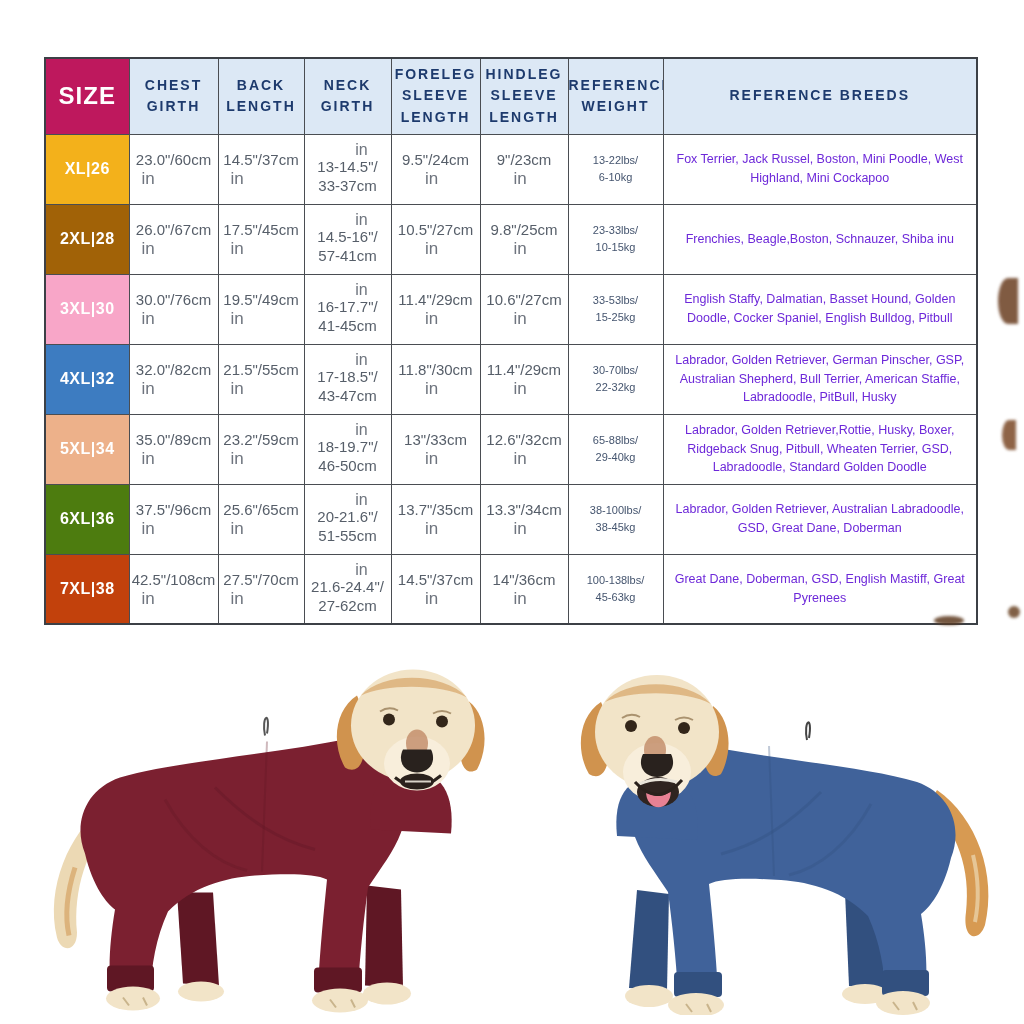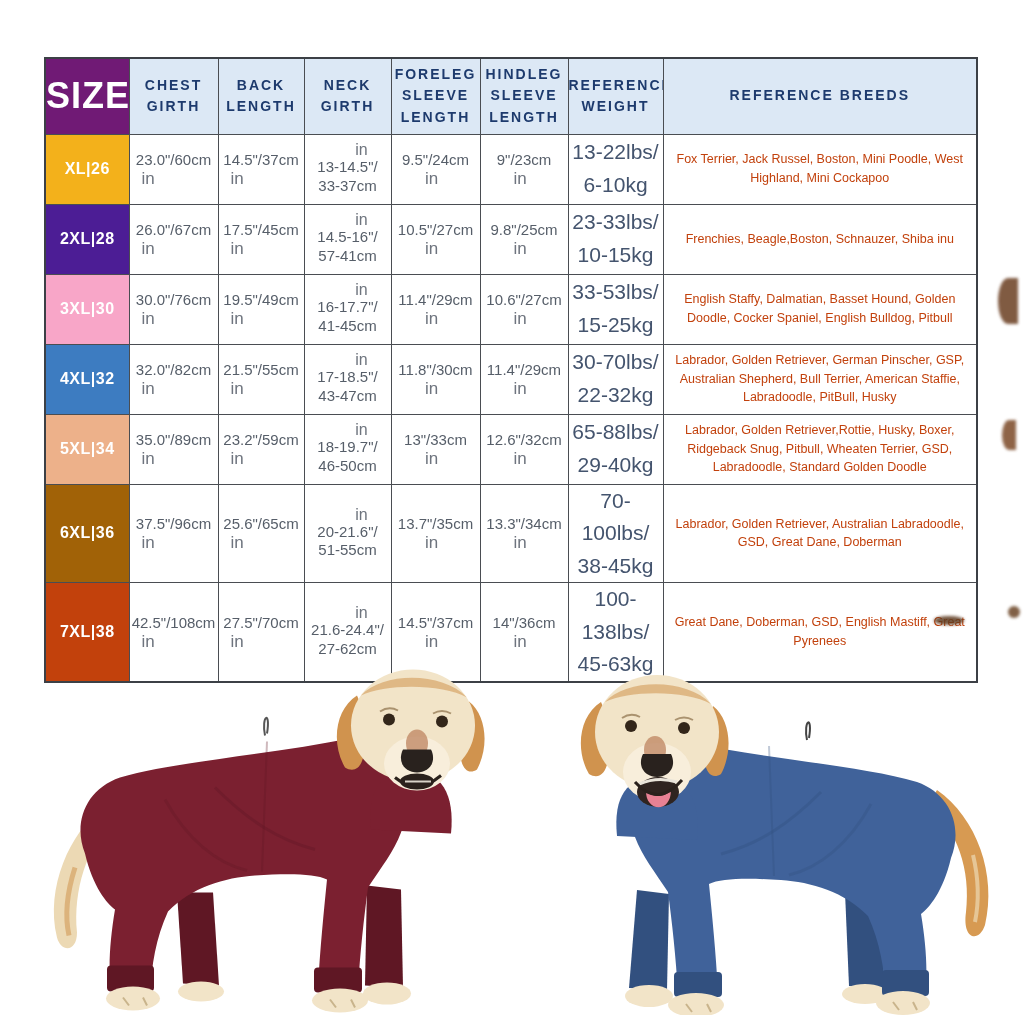--- a/index.html
+++ b/index.html
@@ -8,34 +8,34 @@
   .stage{position:absolute;inset:0;background:#ffffff;}
 
   
   table.size-chart{position:absolute;left:44px;top:57px;width:932px;height:566px;
     border-collapse:collapse;table-layout:fixed;background:#ffffff;
     border:2px solid #3c4046;}
   table.size-chart td,table.size-chart th{border:1px solid #4a4d52;padding:0;
     text-align:center;vertical-align:middle;overflow:hidden;}
   tr.hdr{height:76px;}
   tr.data-row{height:70px;}
-  th.h-size{background:#701a75;color:#ffffff;font-size:36px;font-weight:bold;
+  th.h-size{background:#be185d;color:#ffffff;font-size:24px;font-weight:bold;
     letter-spacing:1px;}
   th.h-col{background:#dce8f5;color:#1d3a6d;font-size:14px;font-weight:bold;
     letter-spacing:2px;line-height:1.55;padding:0 4px;}
   td.c-size{color:#ffffff;font-size:16px;font-weight:bold;letter-spacing:.5px;}
   td.c-meas{color:#565e69;font-size:15px;line-height:1.25;}
   .val{display:block;}
   .unit{display:block;color:#6e747e;font-size:17px;line-height:1.0;
     text-align:left;padding-left:12px;}
   .unit.mid{padding-left:38%;}
   .unit-top{display:block;color:#6e747e;font-size:16px;line-height:1.0;
     transform:translateX(14px);}
-  td.c-weight{color:#44546e;font-size:21px;line-height:1.55;}
-  td.c-breeds{color:#c2410c;font-size:12.5px;line-height:1.5;padding:0 16px;}
+  td.c-weight{color:#44546e;font-size:11px;line-height:1.55;}
+  td.c-breeds{color:#6d28d9;font-size:12.5px;line-height:1.5;padding:0 16px;}
 
   
   .dog-photo{position:absolute;}
   .frag{position:absolute;filter:blur(1.5px);opacity:.85;}
 </style>
 </head>
 <body>
 
 <div class="stage">
 
@@ -86,21 +86,21 @@
             <span class="val">9"/23cm</span>
             <span class="unit mid">in</span>
           </td>
           <td class="c-weight">
             <span class="val">13-22lbs/</span>
             <span class="val">6-10kg</span>
           </td>
           <td class="c-breeds"><span>Fox Terrier, Jack Russel, Boston, Mini Poodle, West Highland, Mini Cockapoo</span></td>
         </tr>
         <tr class="data-row">
-          <td class="c-size" style="background: #4c1d95;"><span>2XL|28</span></td>
+          <td class="c-size" style="background: #a16207;"><span>2XL|28</span></td>
           <td class="c-meas">
             <span class="val">26.0"/67cm</span>
             <span class="unit">in</span>
           </td>
           <td class="c-meas">
             <span class="val">17.5"/45cm</span>
             <span class="unit">in</span>
           </td>
           <td class="c-meas">
             <span class="unit-top">in</span>
@@ -202,21 +202,21 @@
             <span class="val">12.6"/32cm</span>
             <span class="unit mid">in</span>
           </td>
           <td class="c-weight">
             <span class="val">65-88lbs/</span>
             <span class="val">29-40kg</span>
           </td>
           <td class="c-breeds"><span>Labrador, Golden Retriever,Rottie, Husky, Boxer, Ridgeback Snug, Pitbull, Wheaten Terrier, GSD, Labradoodle,  Standard Golden Doodle</span></td>
         </tr>
         <tr class="data-row">
-          <td class="c-size" style="background: #a16207;"><span>6XL|36</span></td>
+          <td class="c-size" style="background: #4d7c0f;"><span>6XL|36</span></td>
           <td class="c-meas">
             <span class="val">37.5"/96cm</span>
             <span class="unit">in</span>
           </td>
           <td class="c-meas">
             <span class="val">25.6"/65cm</span>
             <span class="unit">in</span>
           </td>
           <td class="c-meas">
             <span class="unit-top">in</span>
@@ -225,21 +225,21 @@
           </td>
           <td class="c-meas">
             <span class="val">13.7"/35cm</span>
             <span class="unit mid">in</span>
           </td>
           <td class="c-meas">
             <span class="val">13.3"/34cm</span>
             <span class="unit mid">in</span>
           </td>
           <td class="c-weight">
-            <span class="val">70-100lbs/</span>
+            <span class="val">38-100lbs/</span>
             <span class="val">38-45kg</span>
           </td>
           <td class="c-breeds"><span>Labrador, Golden Retriever, Australian Labradoodle, GSD, Great Dane, Doberman</span></td>
         </tr>
         <tr class="data-row">
           <td class="c-size" style="background: #c2410c;"><span>7XL|38</span></td>
           <td class="c-meas">
             <span class="val">42.5"/108cm</span>
             <span class="unit">in</span>
           </td>

